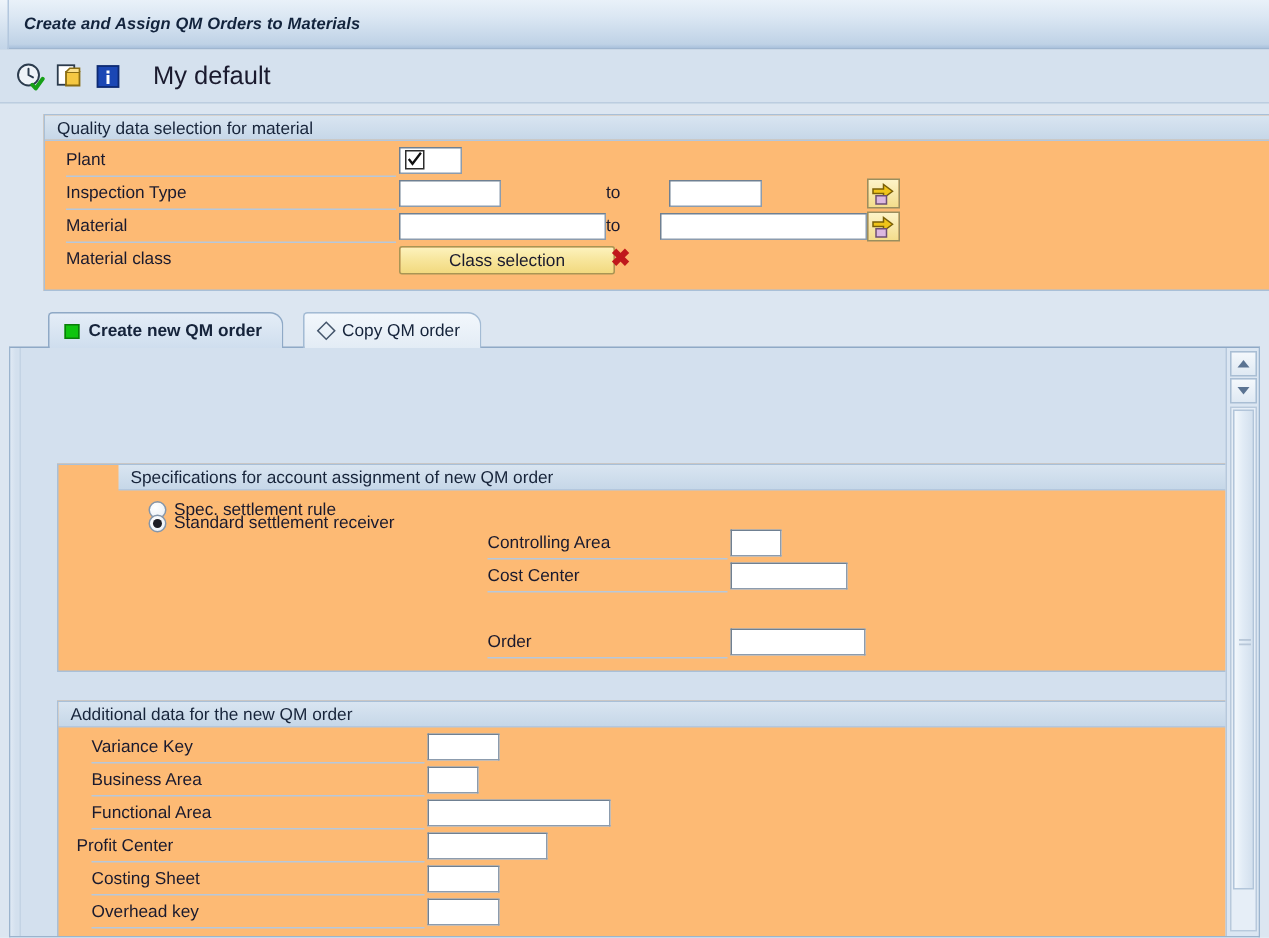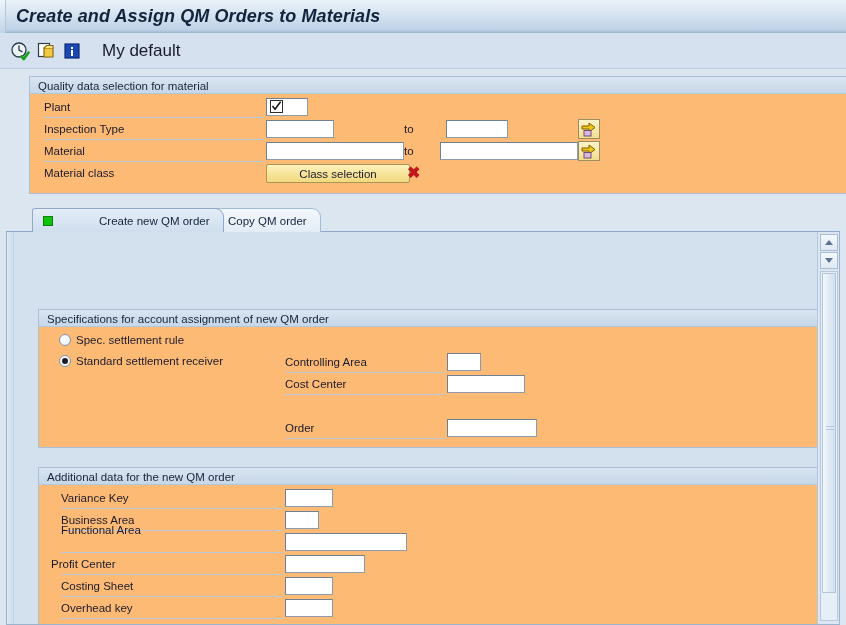--- a/index.html
+++ b/index.html
@@ -29,21 +29,21 @@
     display: flex; align-items: center;
   }
   .titlebar .bar-accent {
     width: 6px; height: 33px;
     background: linear-gradient(to bottom,#eef4fa,#c3d5e8);
     border-right: 1px solid #b3c7de;
   }
   .title-text {
     font-weight: bold;
     font-style: italic;
-    font-size: 18px;
+    font-size: 11px;
     color: #12233c;
     padding-left: 10px;
     letter-spacing: .1px;
     text-align: center;
   }
 
   
   .toolbar {
     position: absolute; left: 0; top: 33px;
     width: 846px; height: 36px;
@@ -171,24 +171,23 @@
     font-size: 11.5px;
     color: #15233a;
     cursor: pointer;
     border: 1px solid #a3bbd4;
     border-bottom: none;
     border-radius: 3px 9px 0 0;
     white-space: nowrap;
   }
   .tab.active {
     background: linear-gradient(to bottom,#e4edf7,#cfdeee);
-    font-weight: normal;
+    font-weight: bold;
     z-index: 3;
     border-color: #8fa9c6;
-    gap: 40px;
   }
   .tab.inactive {
     background: linear-gradient(to bottom,#f2f7fc,#e3ecf5);
     z-index: 2;
   }
   .tabicon { width: 10px; height: 10px; margin-right: 6px; flex: 0 0 auto; }
   .tabicon.sq { background: #0fc40f; border: 1px solid #0a7d0a; }
   .tabicon.dia {
     width: 9px; height: 9px;
     border: 1px solid #44556b; background: transparent;
@@ -204,21 +203,21 @@
     border-top: 1px solid #8fa9c6;
   }
   .scrollview {
     position: absolute; left: 0; top: 0;
     width: 812px; height: 392px;
     overflow: hidden;
   }
 
   
   #grp-ordertype  { left: 8px;  top: 9px;   width: 798px; height: 58px; }
-  #grp-specs      { left: 8px;  top: 77px;  width: 798px; height: 139px; }
+  #grp-specs      { left: 8px;  top: 77px;  width: 798px; height: 139px; padding-left: 40px; }
   #grp-additional { left: 8px;  top: 235px; width: 798px; height: 160px; }
 
   .radiorow { position: absolute; display: flex; align-items: center; cursor: pointer; }
   .radio {
     width: 12px; height: 12px; border-radius: 50%;
     border: 1px solid #8496ab;
     background: radial-gradient(circle at 35% 32%, #ffffff 0%, #f0f4f8 65%, #dbe4ee 100%);
     margin-right: 5px;
     display: flex; align-items: center; justify-content: center;
     flex: 0 0 auto;
@@ -377,21 +376,21 @@
 
       <div class="groupbox" id="grp-specs">
         <div class="group-head">Specifications for account assignment of new QM order</div>
         <div class="group-body">
 
           <div class="radiorow" style="left:20px;top:7px;">
             <span class="radio"></span>
             <span class="radio-label">Spec. settlement rule</span>
           </div>
 
-          <div class="radiorow" style="left:20px;top:28px;">
+          <div class="radiorow" style="left:20px;top:16px;">
             <span class="radio on"></span>
             <span class="radio-label">Standard settlement receiver</span>
           </div>
 
           <div class="flabel" style="position:absolute;left:246px;top:29px;">Controlling Area</div>
           <div class="leader" style="left:246px;top:45px;width:160px;"></div>
           <input class="inp" style="left: 408px; top: 26px; width: 34px;" value="">
 
           <div class="flabel" style="position:absolute;left:246px;top:51px;">Cost Center</div>
           <div class="leader" style="left:246px;top:67px;width:160px;"></div>
@@ -408,21 +407,21 @@
         <div class="group-body">
 
           <div class="flabel" style="position:absolute;left:22px;top:7px;">Variance Key</div>
           <div class="leader" style="left:22px;top:23px;width:222px;"></div>
           <input class="inp" style="left: 246px; top: 4px; width: 48px;" value="">
 
           <div class="flabel" style="position:absolute;left:22px;top:29px;">Business Area</div>
           <div class="leader" style="left:22px;top:45px;width:222px;"></div>
           <input class="inp" style="left: 246px; top: 26px; width: 34px;" value="">
 
-          <div class="flabel" style="position:absolute;left:22px;top:39px;">Functional Area</div>
+          <div class="flabel" style="position:absolute;left:22px;top:51px;">Functional Area</div>
           <div class="leader" style="left:22px;top:67px;width:222px;"></div>
           <input class="inp" style="left: 246px; top: 48px; width: 122px;" value="">
 
           <div class="flabel" style="position:absolute;left:12px;top:73px;">Profit Center</div>
           <div class="leader" style="left:22px;top:89px;width:222px;"></div>
           <input class="inp" style="left: 246px; top: 70px; width: 80px;" value="">
 
           <div class="flabel" style="position:absolute;left:22px;top:95px;">Costing Sheet</div>
           <div class="leader" style="left:22px;top:111px;width:222px;"></div>
           <input class="inp" style="left: 246px; top: 92px; width: 48px;" value="">

